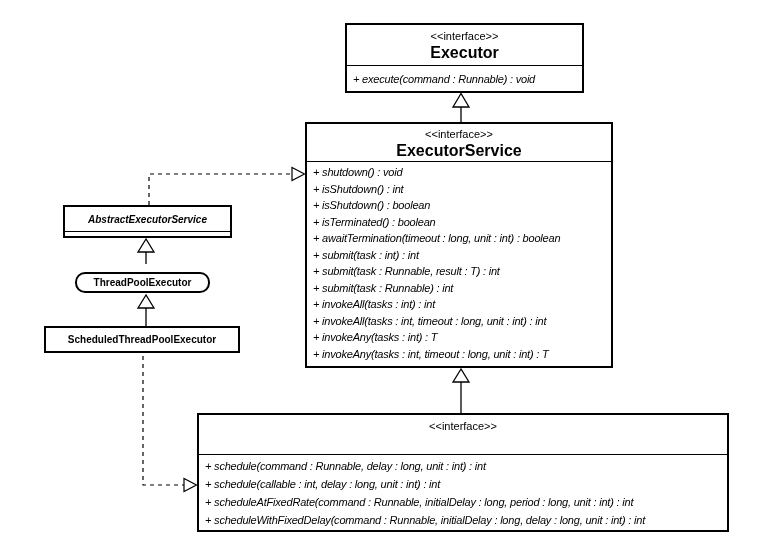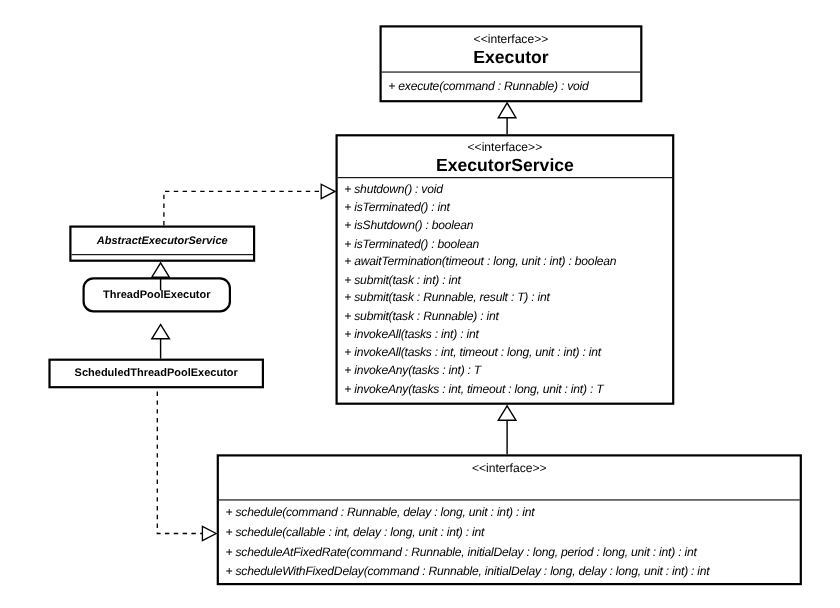--- a/index.html
+++ b/index.html
@@ -51,40 +51,40 @@
     </div>
   </div>
 
   <div class="uml-box" style="left:305px; top:122px; width:308px; height:246px;">
     <div class="uml-header" style="height:37px;">
       <div class="stereotype" style="padding-top:3px;">&lt;&lt;interface&gt;&gt;</div>
       <div class="class-name">ExecutorService</div>
     </div>
     <div class="methods m-execsvc">
       <div class="method">+ shutdown() : void</div>
-      <div class="method">+ isTerminated() : int</div>
+      <div class="method">+ isShutdown() : int</div>
       <div class="method">+ isShutdown() : boolean</div>
       <div class="method">+ isTerminated() : boolean</div>
       <div class="method">+ awaitTermination(timeout : long, unit : int) : boolean</div>
       <div class="method">+ submit(task : int) : int</div>
       <div class="method">+ submit(task : Runnable, result : T) : int</div>
       <div class="method">+ submit(task : Runnable) : int</div>
       <div class="method">+ invokeAll(tasks : int) : int</div>
       <div class="method">+ invokeAll(tasks : int, timeout : long, unit : int) : int</div>
       <div class="method">+ invokeAny(tasks : int) : T</div>
       <div class="method">+ invokeAny(tasks : int, timeout : long, unit : int) : T</div>
     </div>
   </div>
 
   <div class="uml-box" style="left:63px; top:205px; width:169px; height:33px;">
     <div class="name-only italic-name">AbstractExecutorService</div>
     <div class="empty-compartment"></div>
   </div>
 
-  <div class="uml-box" style="left:75px; top:252px; width:135px; height:32px;border-radius:10px;">
+  <div class="uml-box" style="left:75px; top:272px; width:135px; height:21px;border-radius:10px;">
     <div class="name-only">ThreadPoolExecutor</div>
   </div>
 
   <div class="uml-box" style="left:44px; top:326px; width:196px; height:27px;">
     <div class="name-only">ScheduledThreadPoolExecutor</div>
   </div>
 
   <div class="uml-box" style="left:197px; top:413px; width:532px; height:119px;">
     <div class="uml-header" style="height:39px;">
       <div class="stereotype">&lt;&lt;interface&gt;&gt;</div>

